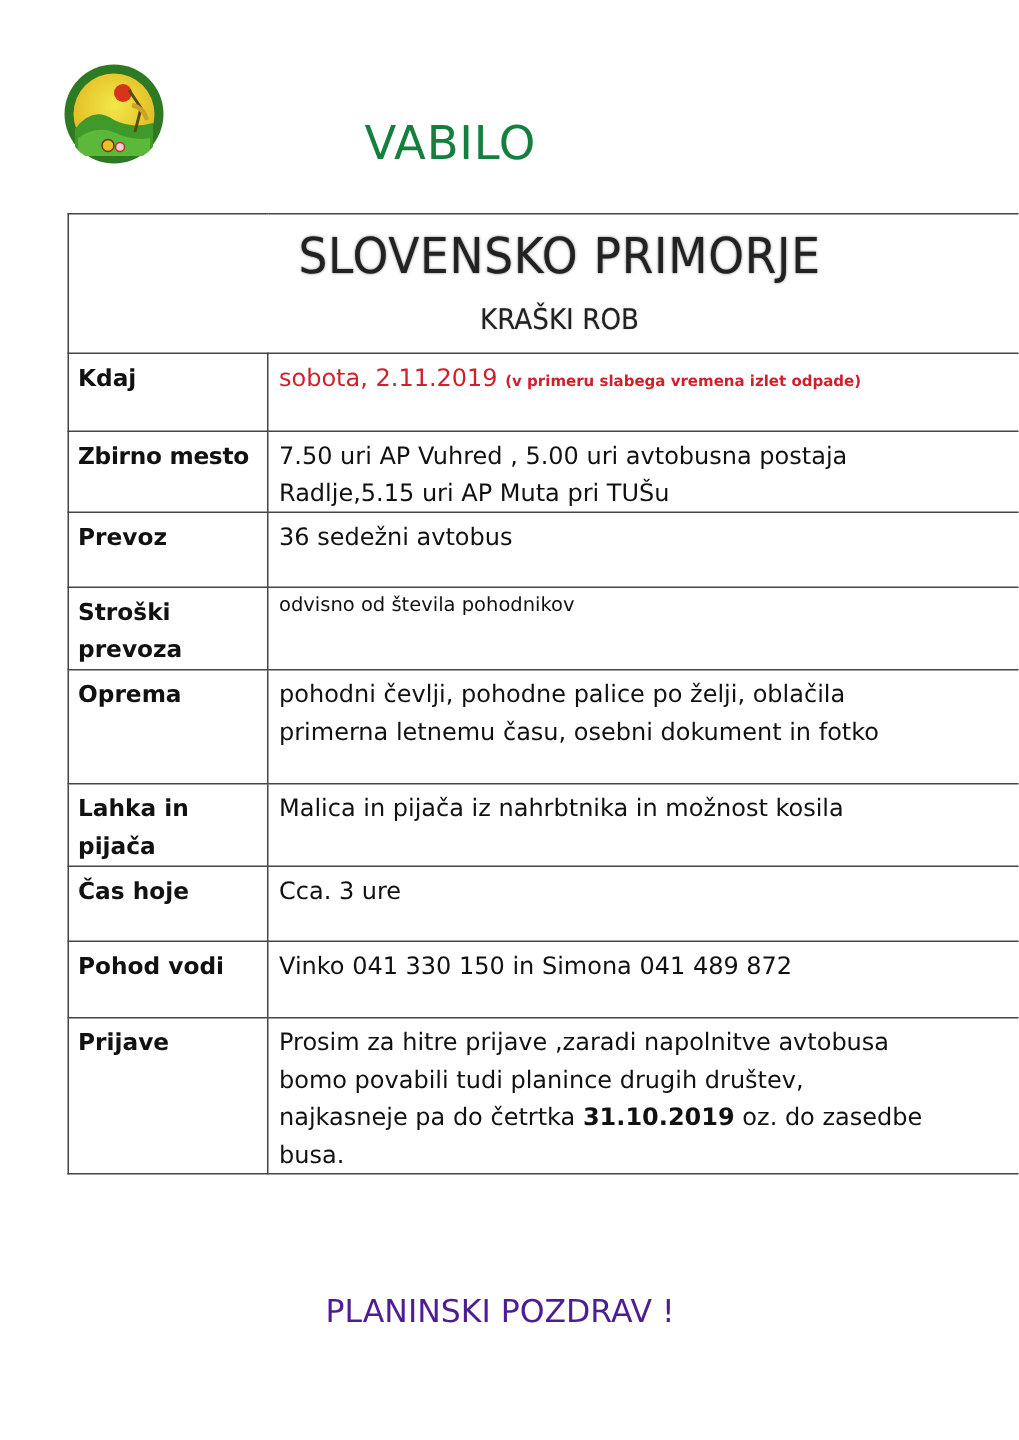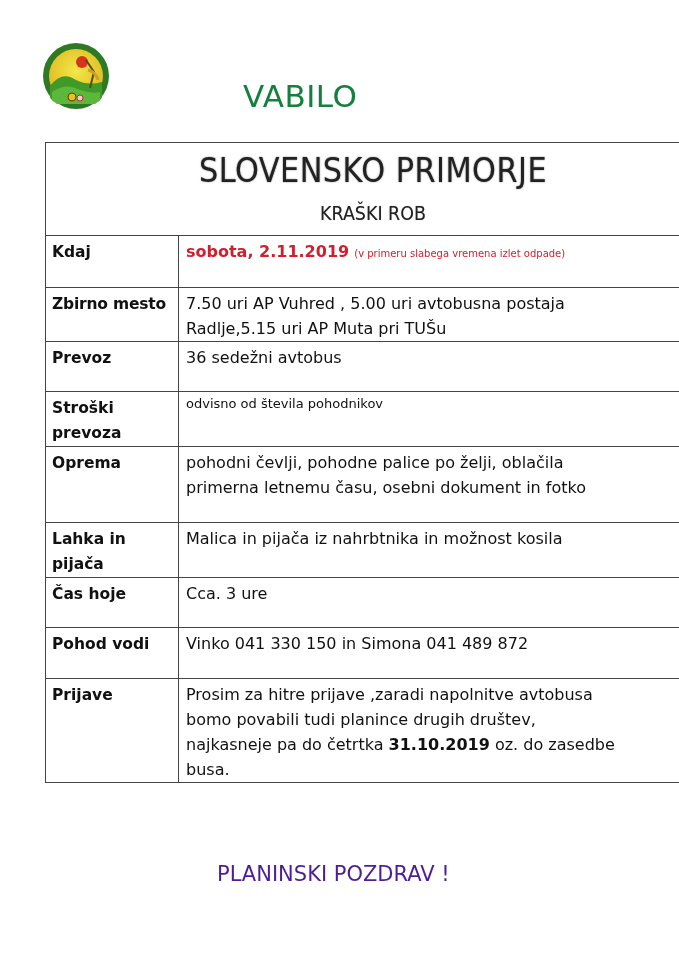--- a/index.html
+++ b/index.html
@@ -6,22 +6,22 @@
   body { width: 679px; height: 960px; position: relative; overflow: hidden; font-family: "DejaVu Sans", sans-serif; color: #111; }
   .logo { position: absolute; left: 42px; top: 42px; width: 68px; height: 68px; border-radius: 50%; overflow: hidden; }
   .vabilo { position: absolute; left: 243px; top: 78px; font-size: 31px; font-family: "DejaVu Sans", sans-serif; letter-spacing: 0.5px; color: #15803d; }
   table.info { position: absolute; left: 45px; top: 142px; width: 656px; border-collapse: collapse; font-family: "DejaVu Sans", sans-serif; }
   table.info td { border: 1.5px solid #444; vertical-align: top; padding: 0; }
   .title-cell { height: 92px; text-align: center; }
   .main-title { font-size: 33px; color: #222; padding-top: 8px; letter-spacing: 0.5px; text-shadow: 0 0 2px #999, 0 0 1px #aaa; font-family: "DejaVu Sans", sans-serif; transform: scaleX(0.92); }
   .sub-title { font-size: 19px; color: #222; margin-top: 12px; text-shadow: 0 0 1px #aaa; transform: scaleX(0.92); }
   .label { width: 120px; font-weight: bold; font-size: 15.5px; padding: 4px 6px 0 6px !important; line-height: 25px; transform-origin: left; }
   .value { font-size: 16px; padding: 3px 6px 0 7px !important; line-height: 25px; }
-  .red { color: #d0202e; font-weight: bold; font-size: 16px; }
-  .red-small { color: #d0202e; font-weight: normal; font-size: 10px; }
+  .red { color: #d0202e; font-weight: normal; font-size: 16px; }
+  .red-small { color: #d0202e; font-weight: bold; font-size: 10px; }
   .small { font-size: 13px; line-height: 18px; }
   .footer { position: absolute; left: 217px; top: 862px; font-size: 21px; color: #4c1d95; }
   .tight { letter-spacing: -0.2px; }
 </style>
 </head>
 <body>
 
 <div class="logo">
   <svg width="68" height="68" viewBox="0 0 68 68">
     <defs>

